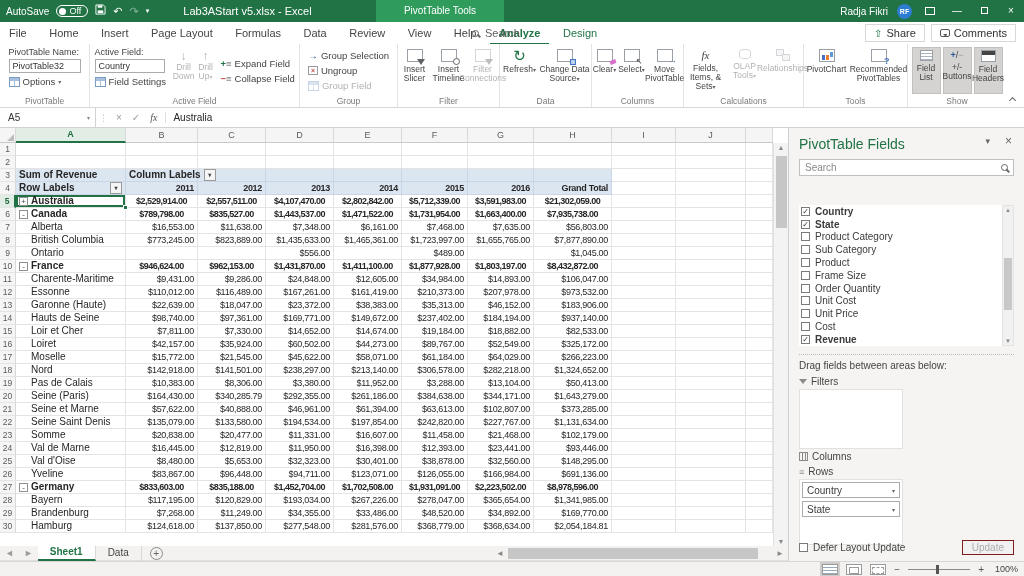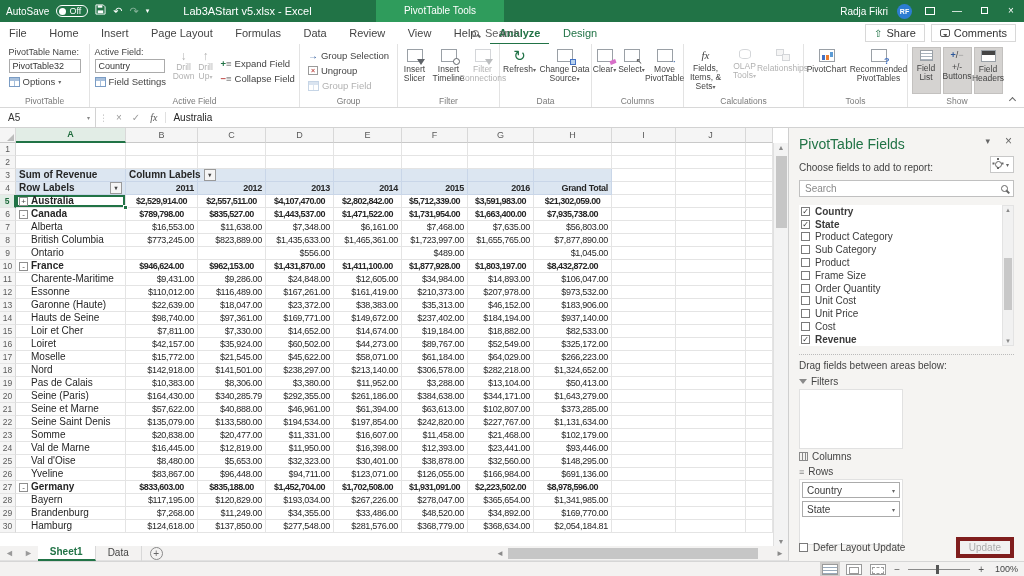--- a/index.html
+++ b/index.html
@@ -206,21 +206,21 @@
         padding:0 4px;margin-bottom:3px;}
   .pill span:first-child{flex:1;}
   .pdd{font-size:6px;color:#666;}
   .fun-ic{width:0;height:0;border-left:4px solid transparent;border-right:4px solid transparent;
           border-top:5px solid #8a8a8a;display:inline-block;}
   .cols-ic{width:9px;height:9px;border:1px solid #8a8a8a;display:inline-block;
     background:linear-gradient(90deg,transparent 0 2px,#8a8a8a 2px 3px,transparent 3px 5px,#8a8a8a 5px 6px,transparent 6px);}
   .rows-ic{color:#8a8a8a;font-size:9px;}
   .pane-foot{position:absolute;left:10px;right:10px;bottom:6px;height:16px;display:flex;align-items:center;gap:5px;}
   .defer-lbl{color:#444;flex:1;}
-  .update-btn{border:4px solid #7f1d1d;background:#F1F1F1;color:#ACACAC;padding:1px 9px;font-size:10px;}
+  .update-btn{border:1px solid #7f1d1d;background:#F1F1F1;color:#ACACAC;padding:1px 9px;font-size:10px;}
 </style>
 </head>
 <body>
 
 <div class="app">
 
   <div class="titlebar">
     <div class="tb-left">
       <span class="as-label">AutoSave</span>
       <span class="as-pill">
@@ -947,27 +947,20 @@
       <span class="zpct">100%</span>
     </div>
   </div>
 
   <div class="pane">
     <div class="pane-head">
       <span class="pane-title">PivotTable Fields</span>
       <span class="pane-hbtn opt">▾</span>
       <span class="pane-hbtn cls">×</span>
     </div>
-    <div class="pane-sub">
-      <span>Choose fields to add to report:</span>
-      <span class="gear-btn">
-          <span class="gear"></span>
-          <span class="dda">▾</span>
-        </span>
-    </div>
     <div class="searchbox">
       <span class="ph">Search</span>
       <span class="mag g"></span>
     </div>
     <div class="fields-list" id="fieldslist">
         <div class="fl-item on">
           <span class="cb">✓</span>
           <span class="fl-label">Country</span>
         </div>
         <div class="fl-item on">

